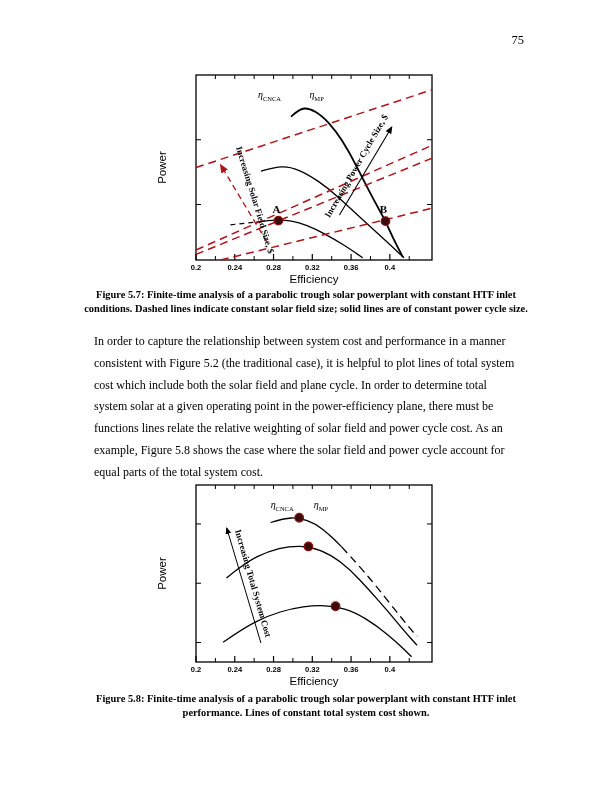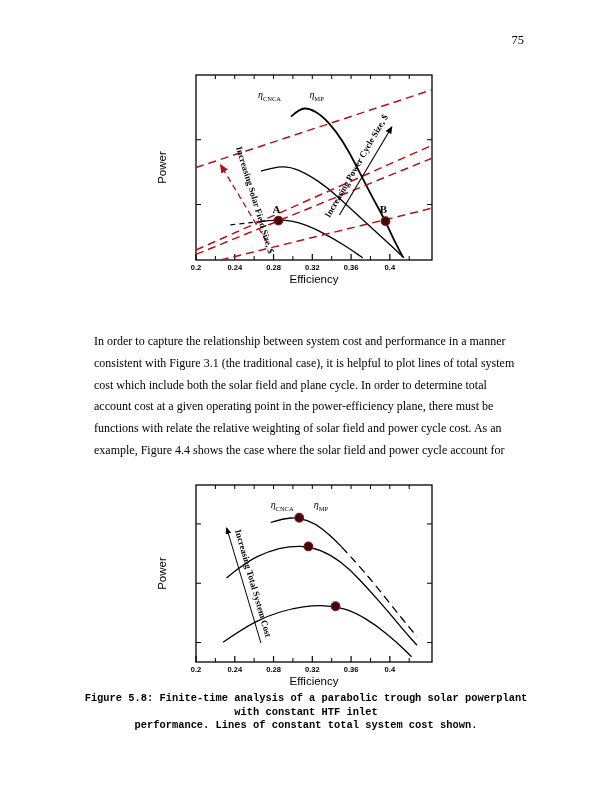--- a/index.html
+++ b/index.html
@@ -12,21 +12,21 @@
     position:absolute; top:33px; right:88px; font-size:12.5px;
   }
   .fig-svg{ position:absolute; left:142px; }
   #fig57-svg{ top:61px; }
   #fig58-svg{ top:471px; }
   .caption{
     position:absolute; left:70px; width:472px; text-align:center;
     font-weight:bold; font-size:10.4px; line-height:13.5px;
   }
   #caption57{ top:288px; }
-  #caption58{ top:692px;font-family:Liberation Mono, monospace; }
+  #caption58{ top:692px; }
   .body-par{
     position:absolute; left:94px; top:331px; width:470px;
     font-size:12px; line-height:21.8px;
   }
   .body-par div{ white-space:nowrap; }
   
   svg text{ font-family:"Liberation Sans", sans-serif; fill:#000; }
   svg .tick{ font-size:7.6px; font-weight:bold; }
   svg .axlabel{ font-size:11.5px; }
   svg .ptlabel{ font-size:11px; font-weight:bold; font-family:"Liberation Serif",serif; }
@@ -98,28 +98,33 @@
       <circle cx="243.47843942505136" cy="160.15" r="4.3" fill="#3c0a0a" stroke="#8a1111" stroke-width="1.2"></circle>
       <text x="241.47843942505136" y="152.15" text-anchor="middle" class="ptlabel">B</text>
       <text x="116.0287474332649" y="37.125" fill="#000" text-anchor="start" font-size="10" class="eta">η<tspan dy="2.5" font-size="6.5" font-style="normal">CNCA</tspan></text>
       <text x="167.39630390143736" y="37.125" fill="#000" text-anchor="start" font-size="10" class="eta">η<tspan dy="2.5" font-size="6.5" font-style="normal">MP</tspan></text>
       <text x="216.82546201232032" y="106.5" fill="#000" text-anchor="middle" font-size="9" class="anno" transform="rotate(-60 216.82546201232032 106.5)">Increasing Power Cycle Size, $</text>
       <text x="110.2135523613963" y="139.8" fill="#b01418" text-anchor="middle" font-size="9" class="anno" transform="rotate(73 110.2135523613963 139.8)">Increasing Solar Field Size, $</text>
       <text x="172" y="222" text-anchor="middle" class="axlabel">Efficiency</text>
       <text x="24" y="106.5" text-anchor="middle" class="axlabel" transform="rotate(-90 24 106.5)">Power</text>
     </svg>
 
+  <div id="caption57" class="caption">
+      <div>Figure 5.7: Finite-time analysis of a parabolic trough solar powerplant with constant HTF inlet</div>
+      <div>conditions.  Dashed lines indicate constant solar field size; solid lines are of constant power cycle size.</div>
+    </div>
 
   <div class="body-par">
       <div>In order to capture the relationship between system cost and performance in a manner</div>
-      <div>consistent with Figure 3.1 (the traditional case), it is helpful to plot lines of total system</div>
+      <div>consistent with Figure 5.2 (the traditional case), it is helpful to plot lines of total system</div>
       <div>cost which include both the solar field and plane cycle.  In order to determine total</div>
-      <div>account cost at a given operating point in the power-efficiency plane, there must be</div>
-      <div>functions with relate the relative weighting of solar field and power cycle cost.  As an</div>
-      <div>example, Figure 4.4 shows the case where the solar field and power cycle account for</div>
+      <div>system solar at a given operating point in the power-efficiency plane, there must be</div>
+      <div>functions lines relate the relative weighting of solar field and power cycle cost.  As an</div>
+      <div>example, Figure 5.8 shows the case where the solar field and power cycle account for</div>
+      <div>equal parts of the total system cost.</div>
     </div>
 
   <svg id="fig58-svg" class="fig-svg" width="300" height="226" viewBox="0 0 300 226">
       <rect x="54" y="14" width="236" height="177" fill="none" stroke="#000" stroke-width="1.3"></rect>
       <line x1="54" y1="191" x2="54" y2="185" stroke="#000" stroke-width="1.2"></line>
       <text x="54" y="201" text-anchor="middle" class="tick">0.2</text>
       <line x1="92.76796714579054" y1="191" x2="92.76796714579054" y2="185" stroke="#000" stroke-width="1.2"></line>
       <text x="92.76796714579054" y="201" text-anchor="middle" class="tick">0.24</text>
       <line x1="131.53593429158113" y1="191" x2="131.53593429158113" y2="185" stroke="#000" stroke-width="1.2"></line>
       <text x="131.53593429158113" y="201" text-anchor="middle" class="tick">0.28</text>

